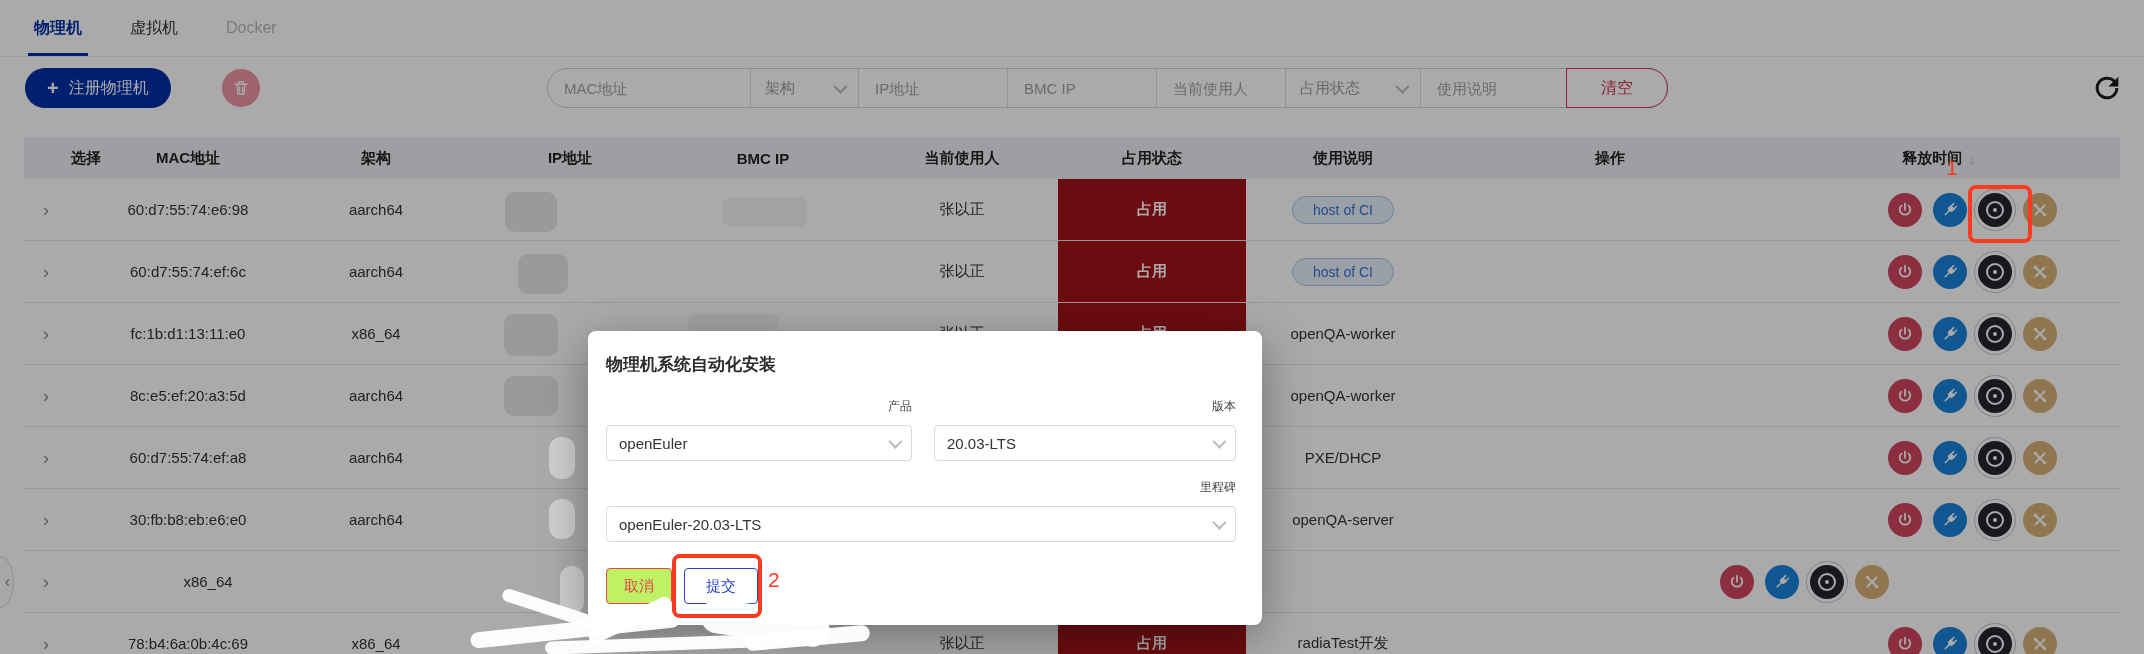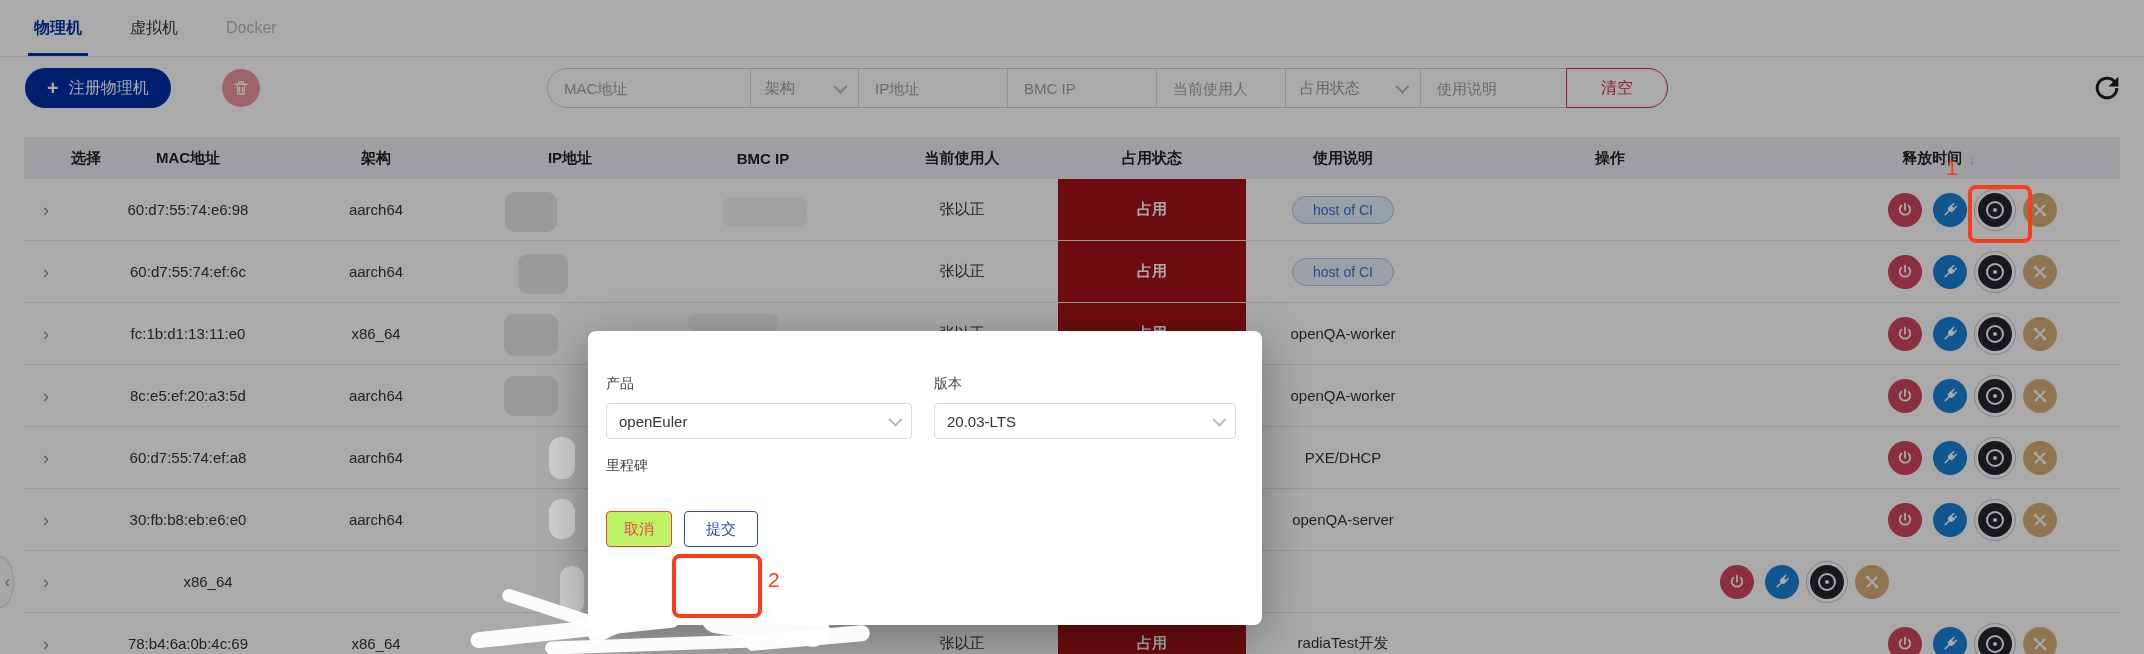--- a/index.html
+++ b/index.html
@@ -51,21 +51,21 @@
   .disc-face{width:14px;height:14px;border:2px solid #fff;border-radius:50%;display:flex;align-items:center;justify-content:center;}
   .disc-face::after{content:"";width:4px;height:4px;background:#fff;border-radius:50%;}
   
   .dim{position:absolute;inset:0;background:rgba(0,0,0,0.335);z-index:10;}
   .drawer-handle{position:absolute;left:-14px;top:556px;width:28px;height:52px;background:#fbfbfb;border:1px solid #ddd;border-radius:50%;z-index:5;display:flex;align-items:center;justify-content:flex-end;padding-right:3px;box-sizing:border-box;color:#8a8a8a;font-size:16px;}
   .redaction{position:absolute;z-index:12;}
   .modal{position:absolute;left:588px;top:331px;width:674px;height:294px;background:#fff;border-radius:8px;box-shadow:0 12px 48px rgba(0,0,0,0.35);z-index:20;box-sizing:border-box;padding:22px 18px;}
   .modal-title{font-size:17px;font-weight:bold;color:#2b2b2b;}
   .form-grid{display:flex;gap:22px;margin-top:22px;}
   .form-field{display:flex;flex-direction:column;}
-  .form-label{font-size:14px;color:#444;margin-bottom:10px;}
+  .form-label{font-size:12px;color:#444;margin-bottom:10px;text-align:right;}
   .select-box{height:36px;border:1px solid #d9d9d9;border-radius:4px;display:flex;align-items:center;justify-content:space-between;padding:0 12px;font-size:15px;color:#333;box-sizing:border-box;background:#fff;cursor:pointer;}
   .select-box .caret{margin-left:10px;}
   .modal-buttons{display:flex;gap:12px;margin-top:26px;}
   .btn-cancel{width:66px;height:36px;border-radius:4px;border:1px solid #e5424e;color:#e5424e;background:#bef264;font-size:15px;}
   .btn-submit{width:74px;height:36px;border-radius:4px;border:1px solid #2b46c8;color:#2b46c8;background:#fff;font-size:15px;}
   
   .anno-rect{position:absolute;border:4px solid #fb3a1e;border-radius:8px;z-index:30;background:transparent;}
   .anno-num{position:absolute;color:#fb3a1e;font-size:21px;z-index:30;font-family:"Liberation Sans",sans-serif;}
   .scribble{position:absolute;background:#fff;z-index:25;opacity:0.97;}
 </style>
@@ -612,39 +612,44 @@
           </div>
         </div>
       </div>
   </div>
 
   <div class="drawer-handle">‹</div>
 
   <div class="dim"></div>
 
   <div class="modal">
+    <div class="modal-title">物理机系统自动化安装</div>
     <div class="form-grid">
       <div class="form-field" style="width:306px">
         <span class="form-label">产品</span>
         <div class="select-box">
           <span>openEuler</span>
           <span class="caret"></span>
         </div>
       </div>
       <div class="form-field" style="width:302px">
         <span class="form-label">版本</span>
         <div class="select-box">
           <span>20.03-LTS</span>
           <span class="caret"></span>
         </div>
       </div>
     </div>
     <div class="form-grid" style="margin-top:18px">
       <div class="form-field" style="width:630px">
         <span class="form-label">里程碑</span>
+        <div class="select-box">
+          <span>openEuler-20.03-LTS</span>
+          <span class="caret"></span>
+        </div>
       </div>
     </div>
     <div class="modal-buttons">
       <button class="btn-cancel">取消</button>
       <button class="btn-submit">提交</button>
     </div>
   </div>
 
   <div class="anno-rect" style="left:1968px;top:185px;width:56px;height:50px;"></div>
   <div class="anno-num" style="left:1946px;top:156px;">1</div>

